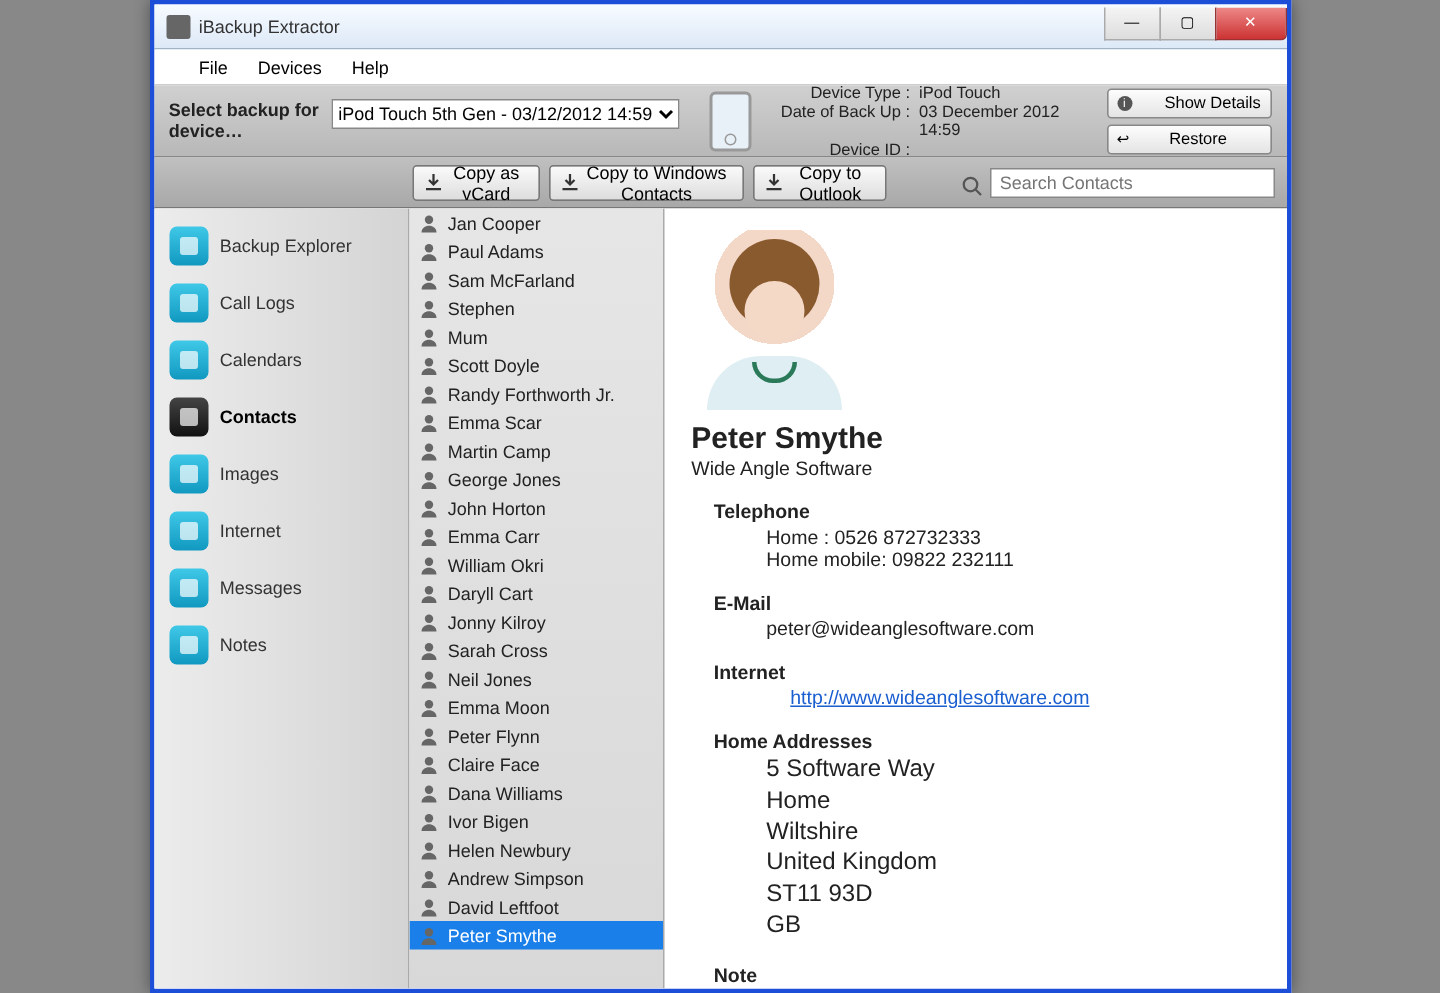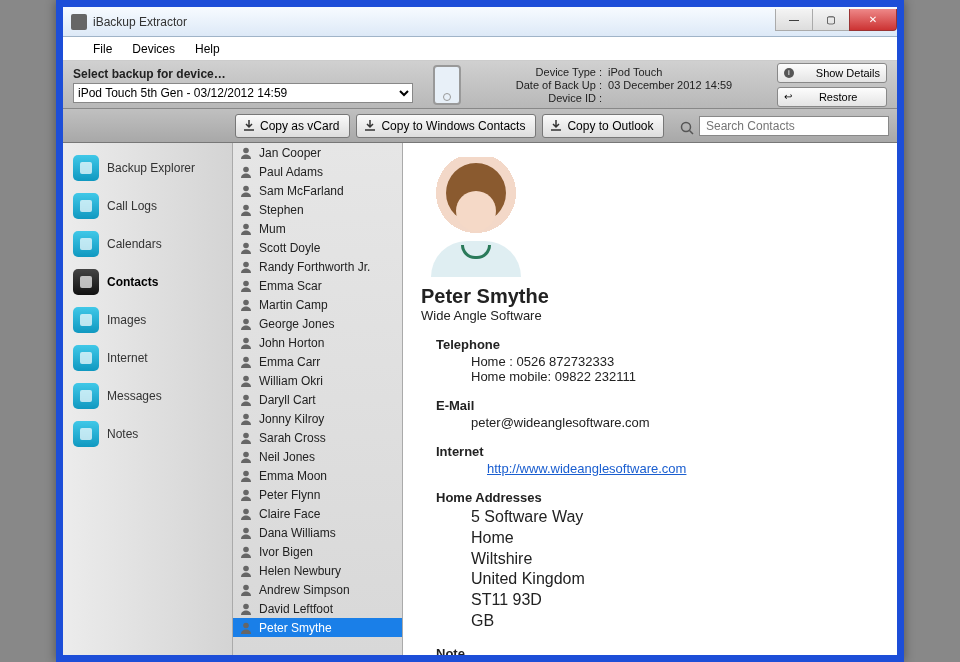--- a/index.html
+++ b/index.html
@@ -1,38 +1,38 @@
 <!DOCTYPE html>
 <html><head>
 <meta charset="utf-8">
 <style>
   * { box-sizing: border-box; margin: 0; padding: 0; font-family: "Segoe UI", Tahoma, sans-serif; }
   body { background: #888; display: flex; align-items: center; justify-content: center; height: 100vh; }
-  .window { width: 848px; height: 662px; background: #fff; border: 7px solid #1d4ed8; box-shadow: 0 0 10px rgba(0,0,0,.4); display: flex; flex-direction: column; }
+  .window { width: 761px; height: 662px; background: #fff; border: 3px solid #1d4ed8; box-shadow: 0 0 10px rgba(0,0,0,.4); display: flex; flex-direction: column; }
   .titlebar { height: 30px; background: linear-gradient(#f7fbff,#dde9f7); display: flex; align-items: center; padding: 0 0 0 8px; border-bottom: 1px solid #a0b4c8; }
   .titlebar .app-icon { width: 16px; height: 16px; background: #666; border-radius: 2px; margin-right: 6px; display: inline-block; }
   .titlebar .title { font-size: 12px; color: #333; flex: 1; }
   .winbtns { display: flex; height: 22px; margin-top: -4px; }
   .winbtn { width: 38px; border: 1px solid #aaa; border-top: none; background: linear-gradient(#f4f4f4,#ddd); display:flex; align-items:center; justify-content:center; font-size:10px; cursor:pointer; margin-left:-1px;}
   .winbtn.close { background: linear-gradient(#e88,#c33); color:#fff; border-color:#933; width:48px; border-bottom-right-radius:4px;}
   .menubar { height: 24px; background:#fff; border-bottom:1px solid #ccc; display:flex; align-items:center; padding:0 20px; font-size:12px;}
   .menubar .menuitem { padding:3px 10px; cursor:pointer; }
   .infobar { height: 48px; background: linear-gradient(#d0d0d0,#b8b8b8); border-bottom:1px solid #888; display:flex; align-items:center; padding:4px 10px; gap:10px; }
-  .selbox { display:flex; flex-direction:column; width: 340px; }
+  .selbox { display:flex; flex-direction:row; width: 340px; }
   .selbox .sel-label { font-size:12px; font-weight:bold; color:#222; margin-bottom:2px;}
   .selbox select { font-size:12px; height:20px; border:1px solid #888; background:#fff; }
   .phone { width:28px; height:40px; background:#e8f0f8; border:2px solid #999; border-radius:4px; position:relative; margin:0 10px;}
   .phone::after{content:"";position:absolute;bottom:2px;left:50%;transform:translateX(-50%);width:6px;height:6px;border:1px solid #999;border-radius:50%;}
   .devinfo { font-size:11px; color:#222; display:grid; grid-template-columns:auto auto; column-gap:6px; row-gap:1px; flex:1;}
   .devinfo .k{ text-align:right; }
   .rightbtns { display:flex; flex-direction:column; gap:4px; }
   .rightbtns button { width:110px; height:20px; font-size:11px; background:linear-gradient(#fdfdfd,#e4e4e4); border:1px solid #888; border-radius:3px; cursor:pointer; display:flex; align-items:center; padding:0 6px; gap:4px;}
   .info-icon{width:10px;height:10px;border-radius:50%;background:#555;color:#fff;font-size:8px;line-height:10px;text-align:center;display:inline-block;}
   .arrow-icon{display:inline-block;font-size:10px;}
-  .toolbar { height:34px; background:linear-gradient(#c0c0c0,#a8a8a8); border-bottom:1px solid #777; display:flex; align-items:center; padding:0 8px; gap:6px;}
+  .toolbar { height:34px; background:linear-gradient(#c0c0c0,#a8a8a8); border-bottom:1px solid #777; display:flex; align-items:center; padding:0 8px; gap:24px;}
   .toolbar .tb-left { display:flex; gap:6px; margin-left:164px;}
   .toolbar button { height:24px; font-size:12px; padding:0 10px 0 6px; background:linear-gradient(#fafafa,#ddd); border:1px solid #777; border-radius:3px; cursor:pointer; display:flex; align-items:center; gap:4px;}
   .dnarrow{display:inline-block;width:14px;height:14px;}
   .dnarrow svg{width:14px;height:14px;}
   .toolbar .spacer { flex:1; }
   .search-wrap { display:flex; align-items:flex-end; gap:4px; }
   .search-wrap .mag { width:16px; height:16px; }
   .search-wrap input { width:190px; height:20px; border:1px solid #888; font-size:12px; padding:0 6px; }
   .body { flex:1; display:flex; background:#fff; overflow:hidden; }
   .sidebar { width:170px; background:linear-gradient(90deg,#ececec,#d4d4d4); border-right:1px solid #aaa; padding-top:6px;}

